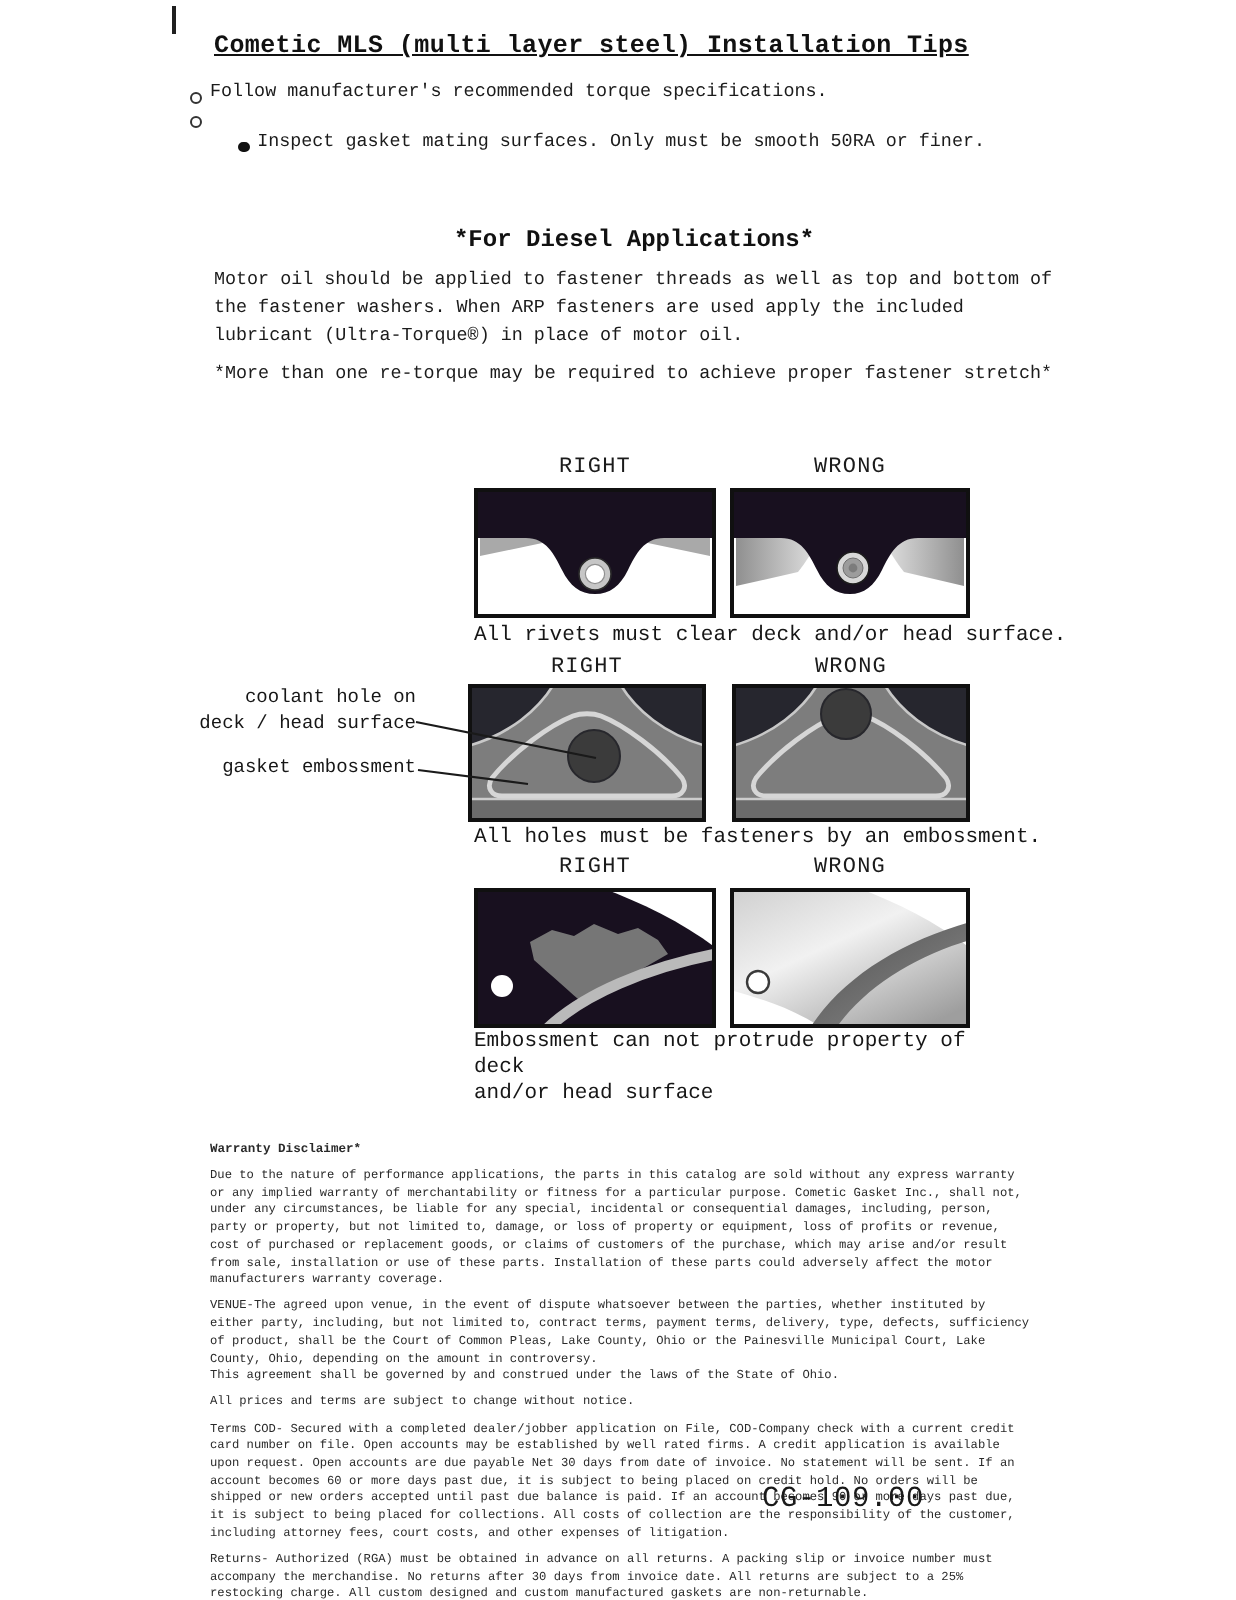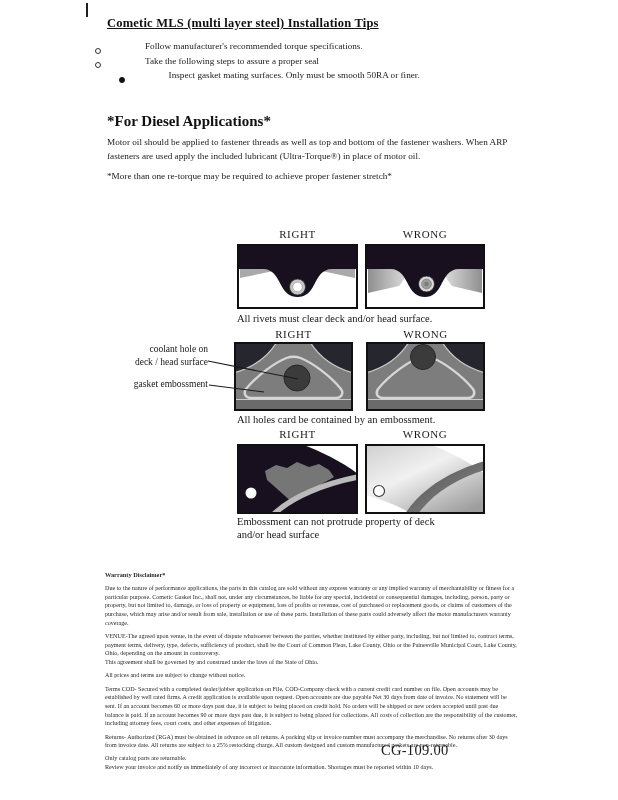--- a/index.html
+++ b/index.html
@@ -1,35 +1,35 @@
 <!DOCTYPE html>
 <html><head>
 <meta charset="utf-8">
 <style>
   html,body { margin:0; padding:0; background:#ffffff; }
   .page {
     position:relative; width:618px; height:800px; background:#ffffff;
-    font-family:Liberation Serif, serif; color:#1c1c1c; overflow:hidden;
+    font-family:Liberation Mono, monospace; color:#1c1c1c; overflow:hidden;
   }
   .crop-mark { position:absolute; left:86px; top:3px; width:2px; height:14px; background:#1f1f1f; }
 
   .doc-title {
     position:absolute; left:107px; top:16px; margin:0;
     font-size:12.5px; font-weight:bold; letter-spacing:0.2px;
     text-decoration:underline; color:#111;
   }
 
   .tips-list { position:absolute; left:95px; top:39px; width:432px; }
-  .tip-row { display:flex; align-items:flex-end; font-size:9.2px; line-height:14.5px; color:#1b1b1b;gap:40px; }
+  .tip-row { display:flex; align-items:center; font-size:9.2px; line-height:14.5px; color:#1b1b1b; }
   .tip-row .marker { flex:none; width:4px; height:4px; border:1px solid #333; border-radius:50%; margin:4.6px 4px 0 0; background:#fff; }
   .tip-row.sub { margin-left:24px; }
   .tip-row.sub .marker { width:3.6px; height:3.6px; background:#111; border-color:#111; }
 
   .diesel { position:absolute; left:107px; top:113px; width:420px; }
-  .diesel h2 { margin:0 0 6px 0; font-size:15px; font-weight:bold; color:#111; }
+  .diesel h2 { margin:0 0 6px 0; font-size:12px; font-weight:bold; color:#111;text-align:center; }
   .diesel p { margin:0 0 6px 0; font-size:9.2px; line-height:13.8px; color:#1b1b1b; }
 
   .fw-label { position:absolute; font-size:11px; letter-spacing:0.6px; text-align:center; color:#1b1b1b; }
   .panel { position:absolute; z-index:1; }
   .fig-caption { position:absolute; font-size:10.5px; line-height:13px; color:#161616; white-space:pre-line; }
   .fig-label { position:absolute; font-size:9.5px; line-height:12.6px; text-align:right; color:#161616; white-space:pre-line; }
   .leader { position:absolute; z-index:5; pointer-events:none; }
 
   .warranty { position:absolute; left:105px; top:571px; width:413px; color:#2a2a2a; }
   .warranty h3 { margin:0 0 6px 0; font-size:6.3px; font-weight:bold; }
@@ -46,21 +46,20 @@
 
   <h1 class="doc-title">Cometic MLS (multi layer steel) Installation Tips</h1>
 
   <div class="tips-list">
     <div class="tip-row">
       <span class="marker"></span>
       <span>Follow manufacturer's recommended torque specifications.</span>
     </div>
     <div class="tip-row">
       <span class="marker"></span>
-      <span>Take the following steps to assure a proper seal</span>
     </div>
     <div class="tip-row sub">
       <span class="marker"></span>
       <span>Inspect gasket mating surfaces.  Only must be smooth 50RA or finer.</span>
     </div>
   </div>
 
   <div class="diesel">
     <h2>*For Diesel Applications*</h2>
     <p>Motor oil should be applied to fastener threads as well as top and bottom of the fastener washers. When ARP fasteners are used apply the included lubricant (Ultra-Torque®) in place of motor oil.</p>
@@ -134,21 +133,21 @@
     <line x1="2" y1="57.5" x2="117" y2="57.5" stroke="#cccccc" stroke-width="1.2"></line>
     <path d="M0 0 H43 C35 13 21 25 0 31 Z" fill="#26262e"></path>
     <path d="M43 0 C35 13 21 25 0 31" fill="none" stroke="#c8c8c8" stroke-width="1.3"></path>
     <path d="M119 0 H76 C84 13 98 25 119 31 Z" fill="#26262e"></path>
     <path d="M76 0 C84 13 98 25 119 31" fill="none" stroke="#c8c8c8" stroke-width="1.3"></path>
     <path d="M17 56 C11.5 56 9 51.5 12 47 C23 33.5 41 20.5 52.5 16 C56.5 14.5 62.5 14.5 66.5 16 C78 20.5 96 33.5 107 47 C110 51.5 107.5 56 102 56 Z" fill="none" stroke="#d6d6d6" stroke-width="2.4"></path>
     <circle cx="57" cy="15" r="12.5" fill="#3b3b3b" stroke="#27272c" stroke-width="1"></circle>
     <rect x="1" y="1" width="117" height="67" fill="none" stroke="#101010" stroke-width="2"></rect>
   </svg>
 
-  <div class="fig-caption" style="left:237px;top:413px">All holes card be contained by an embossment.</div>
+  <div class="fig-caption" style="left:237px;top:413px">All holes must be fasteners by an embossment.</div>
 
   <div class="fw-label" style="left:237px;top:428px;width:121px">RIGHT</div>
   <div class="fw-label" style="left:365px;top:428px;width:120px">WRONG</div>
 
   <svg class="panel" style="left:237px;top:444px" width="121" height="70" viewBox="0 0 121 70">
     <rect width="121" height="70" fill="#ffffff"></rect>
     <path d="M0 0 H64 C83 7 104 17 121 30 V70 H0 Z" fill="#18101f"></path>
     <path d="M28 27 L39 21 L50 24 L60 18 L72 23 L82 20 L92 26 L97 33 C85 40 72 47 62 55 L56 59 C48 52 38 43 30 36 Z" fill="#767676"></path>
     <path d="M37 70 C55 53 86 40 121 33" fill="none" stroke="#bababa" stroke-width="5.5"></path>
     <circle cx="14" cy="49" r="5.5" fill="#ffffff"></circle>

